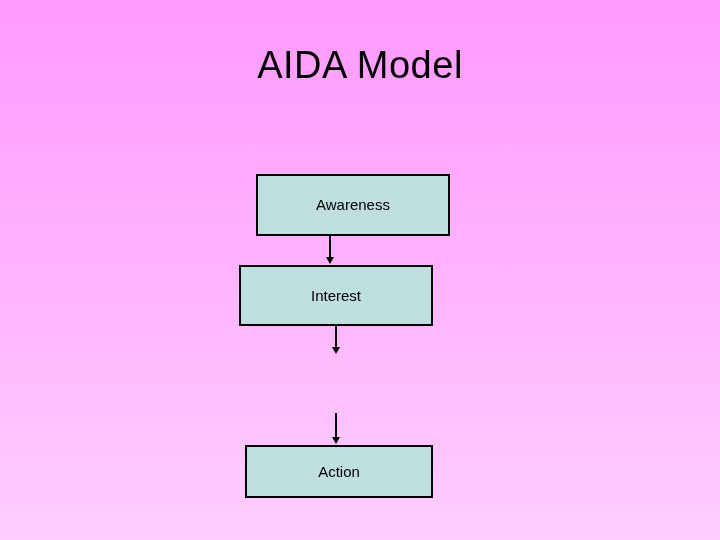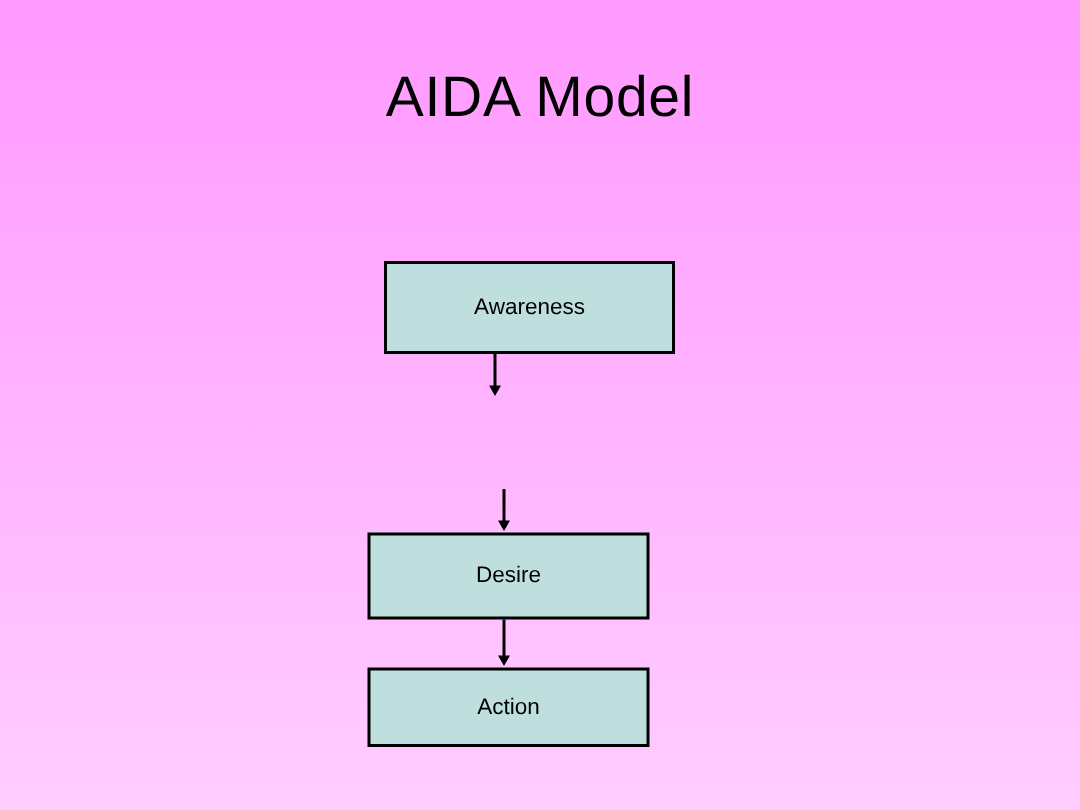--- a/index.html
+++ b/index.html
@@ -103,29 +103,29 @@
 
   <div class="flow-box" id="box-awareness">
     <span class="flow-box-label">Awareness</span>
   </div>
 
   <div class="connector" id="connector-1">
     <span class="stem"></span>
     <span class="head"></span>
   </div>
 
+  <div class="flow-box" id="box-interest">
+    <span class="flow-box-label">Interest</span>
+  </div>
 
   <div class="connector" id="connector-2">
     <span class="stem"></span>
     <span class="head"></span>
   </div>
 
-  <div class="flow-box" id="box-desire">
-    <span class="flow-box-label">Desire</span>
-  </div>
 
   <div class="connector" id="connector-3">
     <span class="stem"></span>
     <span class="head"></span>
   </div>
 
   <div class="flow-box" id="box-action">
     <span class="flow-box-label">Action</span>
   </div>
 

